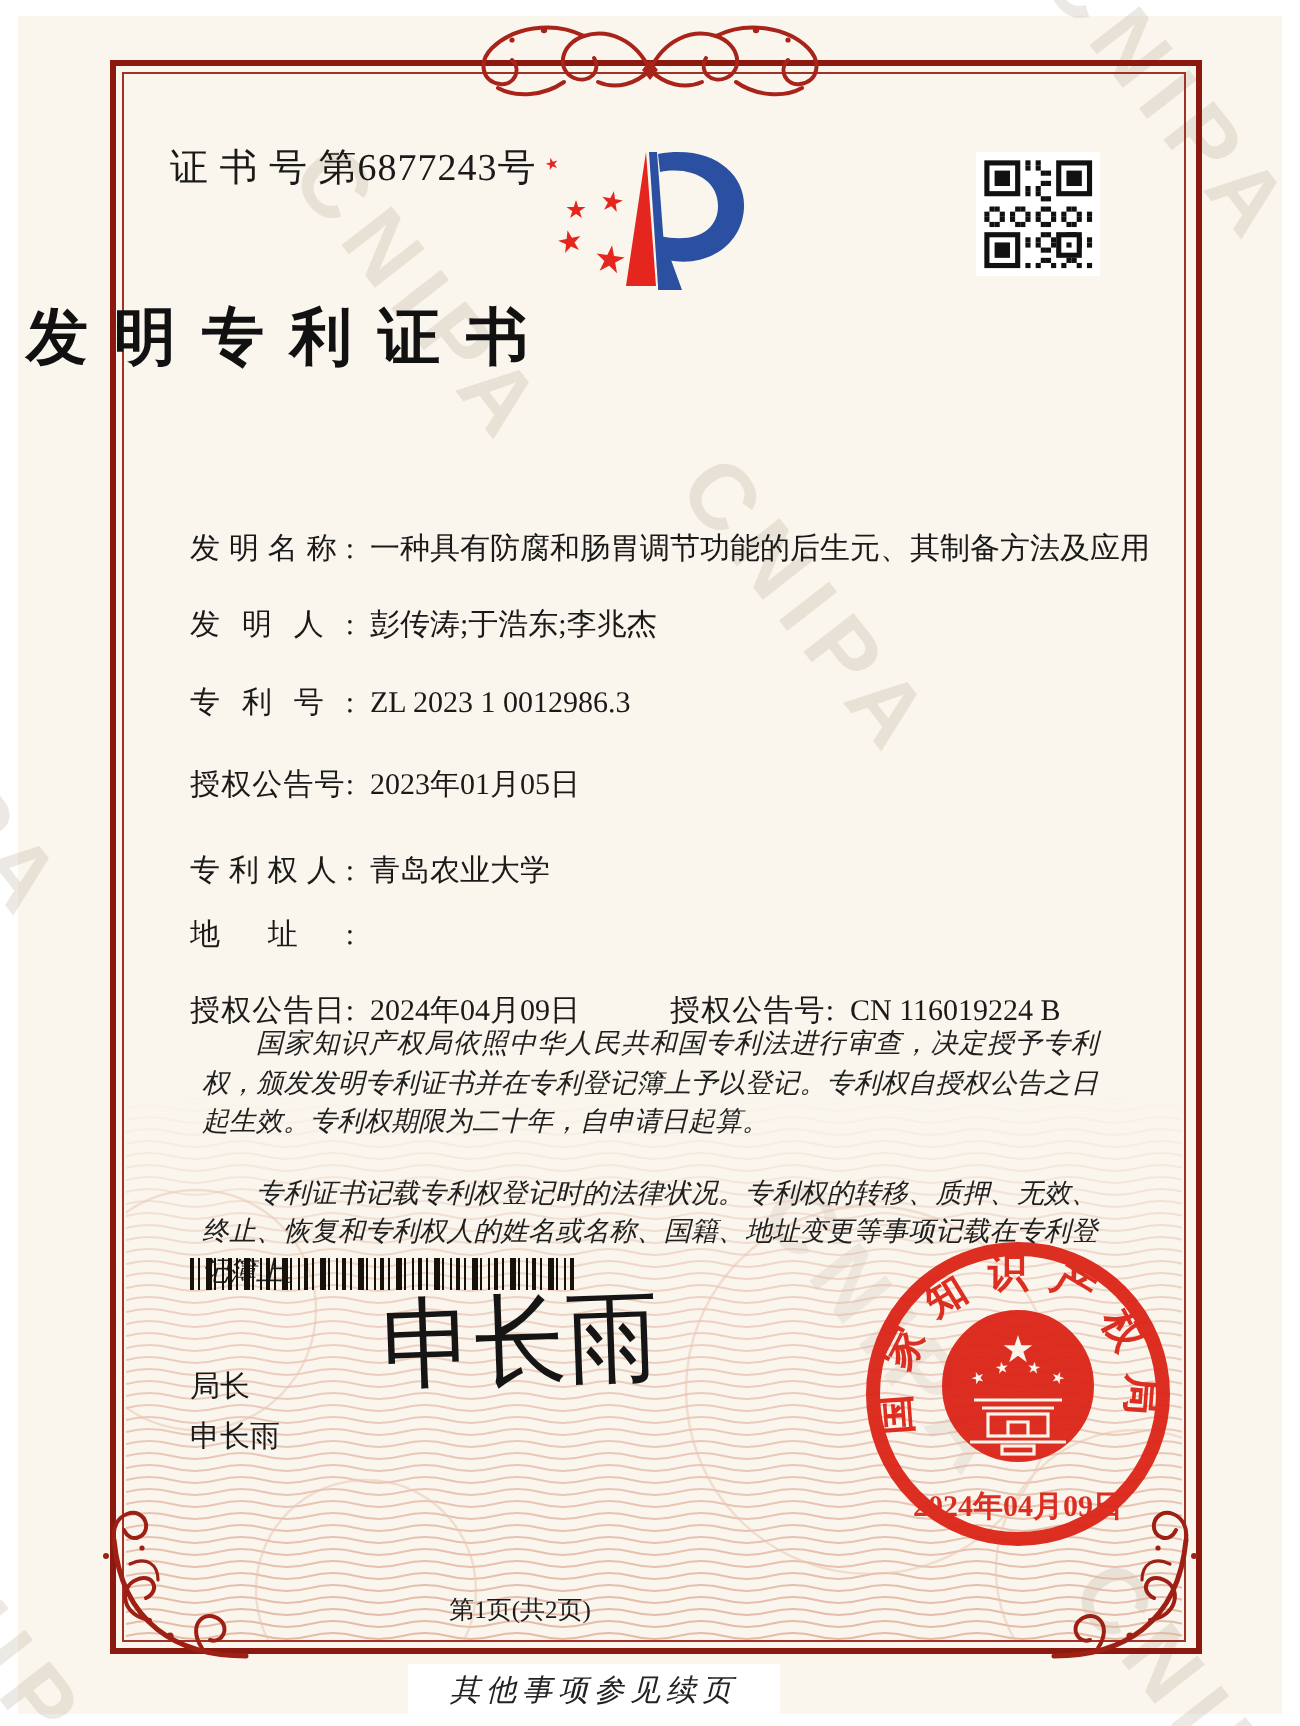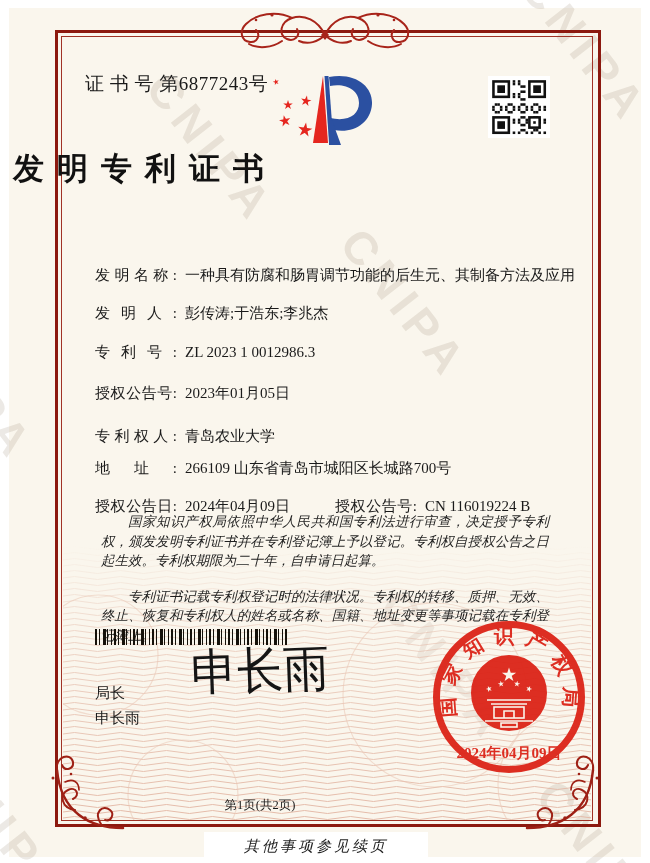--- a/index.html
+++ b/index.html
@@ -41,21 +41,21 @@
       #16110a 8px 11px,rgba(0,0,0,0) 11px 12px,
       #16110a 12px 13px,rgba(0,0,0,0) 13px 16px,
       #16110a 16px 17px,rgba(0,0,0,0) 17px 19px);}
   .director-title{position:absolute;left:95px;top:684px;font-size:15px;}
   .director-name{position:absolute;left:95px;top:709px;font-size:15px;}
   .signature{position:absolute;left:190px;top:640px;font-size:50px;color:#151515;
       transform:rotate(-2deg) scaleX(.92);transform-origin:left top;letter-spacing:0px;
       font-family:"DejaVu Serif","Liberation Serif",serif;}
   .seal{position:absolute;left:429px;top:617px;opacity:.95;}
   .page-num{position:absolute;left:0;top:797px;width:520px;text-align:center;font-size:12.5px;}
-  .cont-box{position:absolute;left:204px;top:832px;width:224px;height:28px;background:#ffffff;
+  .cont-box{position:absolute;left:204px;top:832px;width:186px;height:28px;background:#ffffff;
       text-align:center;}
   .cont-box span{font-style:italic;font-size:15px;line-height:28px;letter-spacing:3px;color:#222;}
   svg{display:block;}
 </style>
 </head>
 <body>
 
 <div class="page"></div>
 
 <span class="wm" style="left:178px;top:62px">CNIPA</span>
@@ -274,21 +274,20 @@
 <div class="frow" style="top:346px">
   <span class="lab">授权公告号:</span>
   <span class="val">2023年01月05日</span>
 </div>
 <div class="frow" style="top:389px">
   <span class="lab">专利权人:</span>
   <span class="val">青岛农业大学</span>
 </div>
 <div class="frow" style="top:421px">
   <span class="lab">地址:</span>
-  <span class="val">266109 山东省青岛市城阳区长城路700号</span>
 </div>
 <div class="frow" style="top:459px">
   <span class="lab">授权公告日:</span>
   <span class="val" style="width:114px">2024年04月09日</span>
   <span class="gpair2">
     <span class="lab">授权公告号:</span>
     <span class="val">CN 116019224 B</span>
   </span>
 </div>
 

